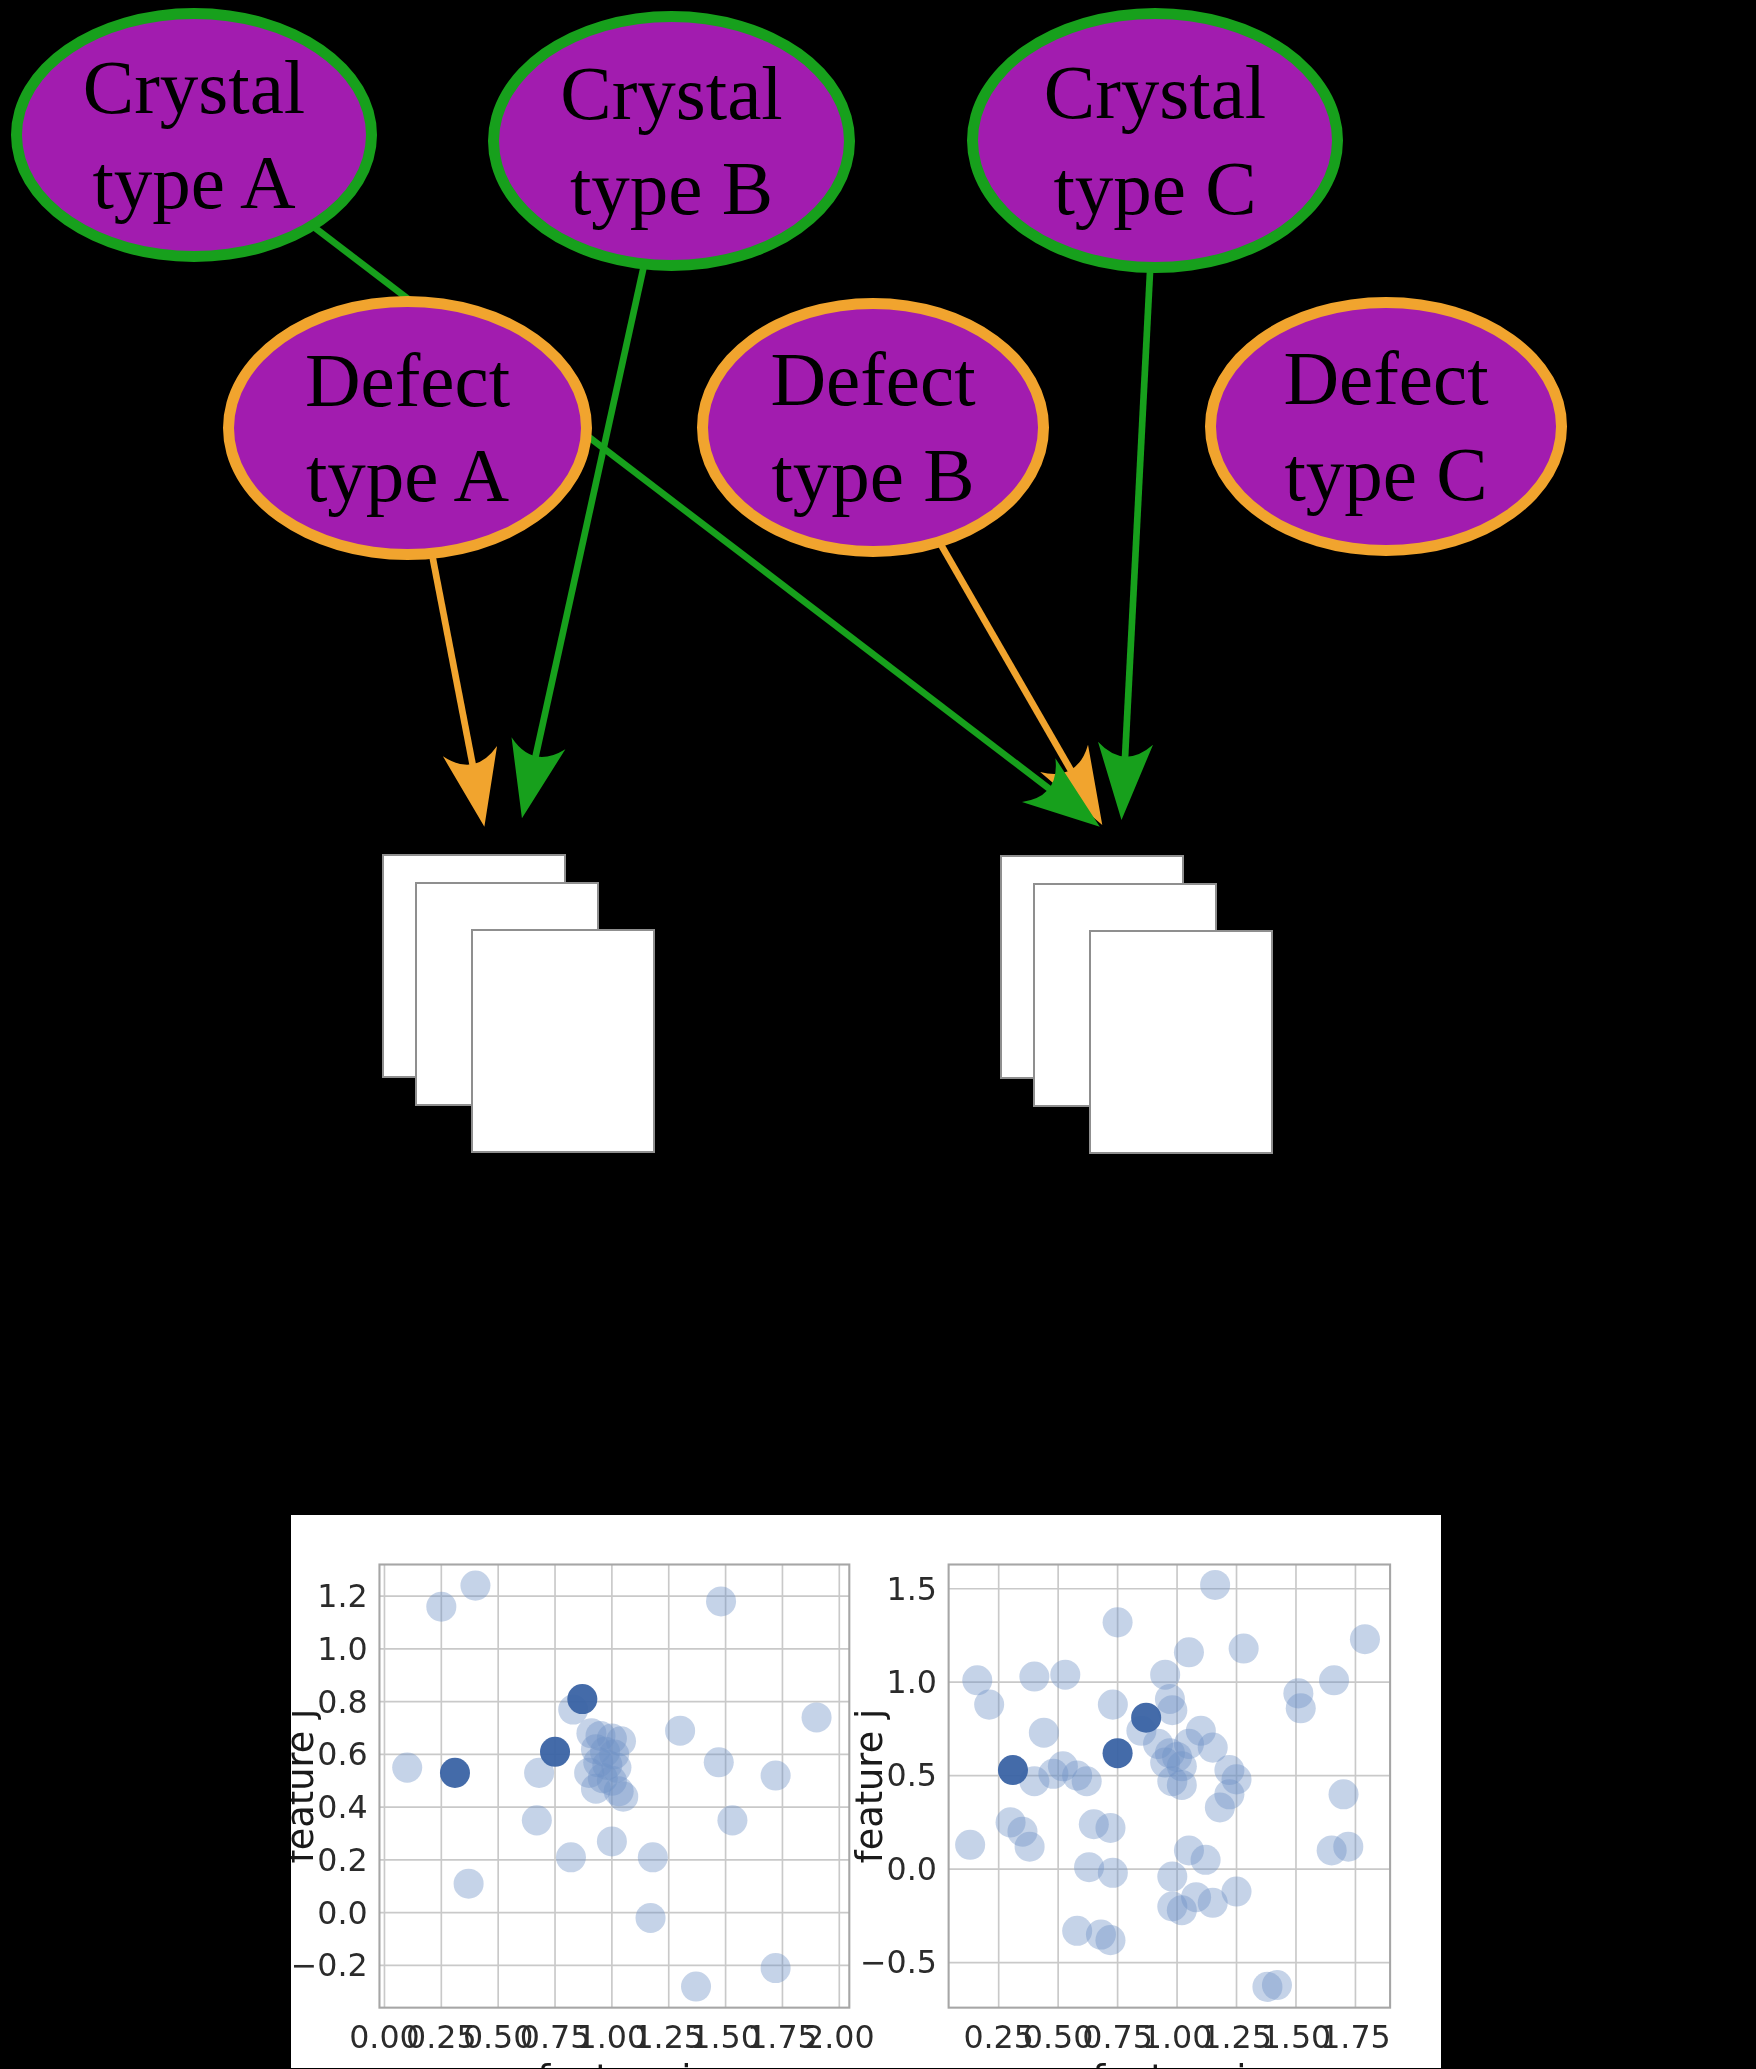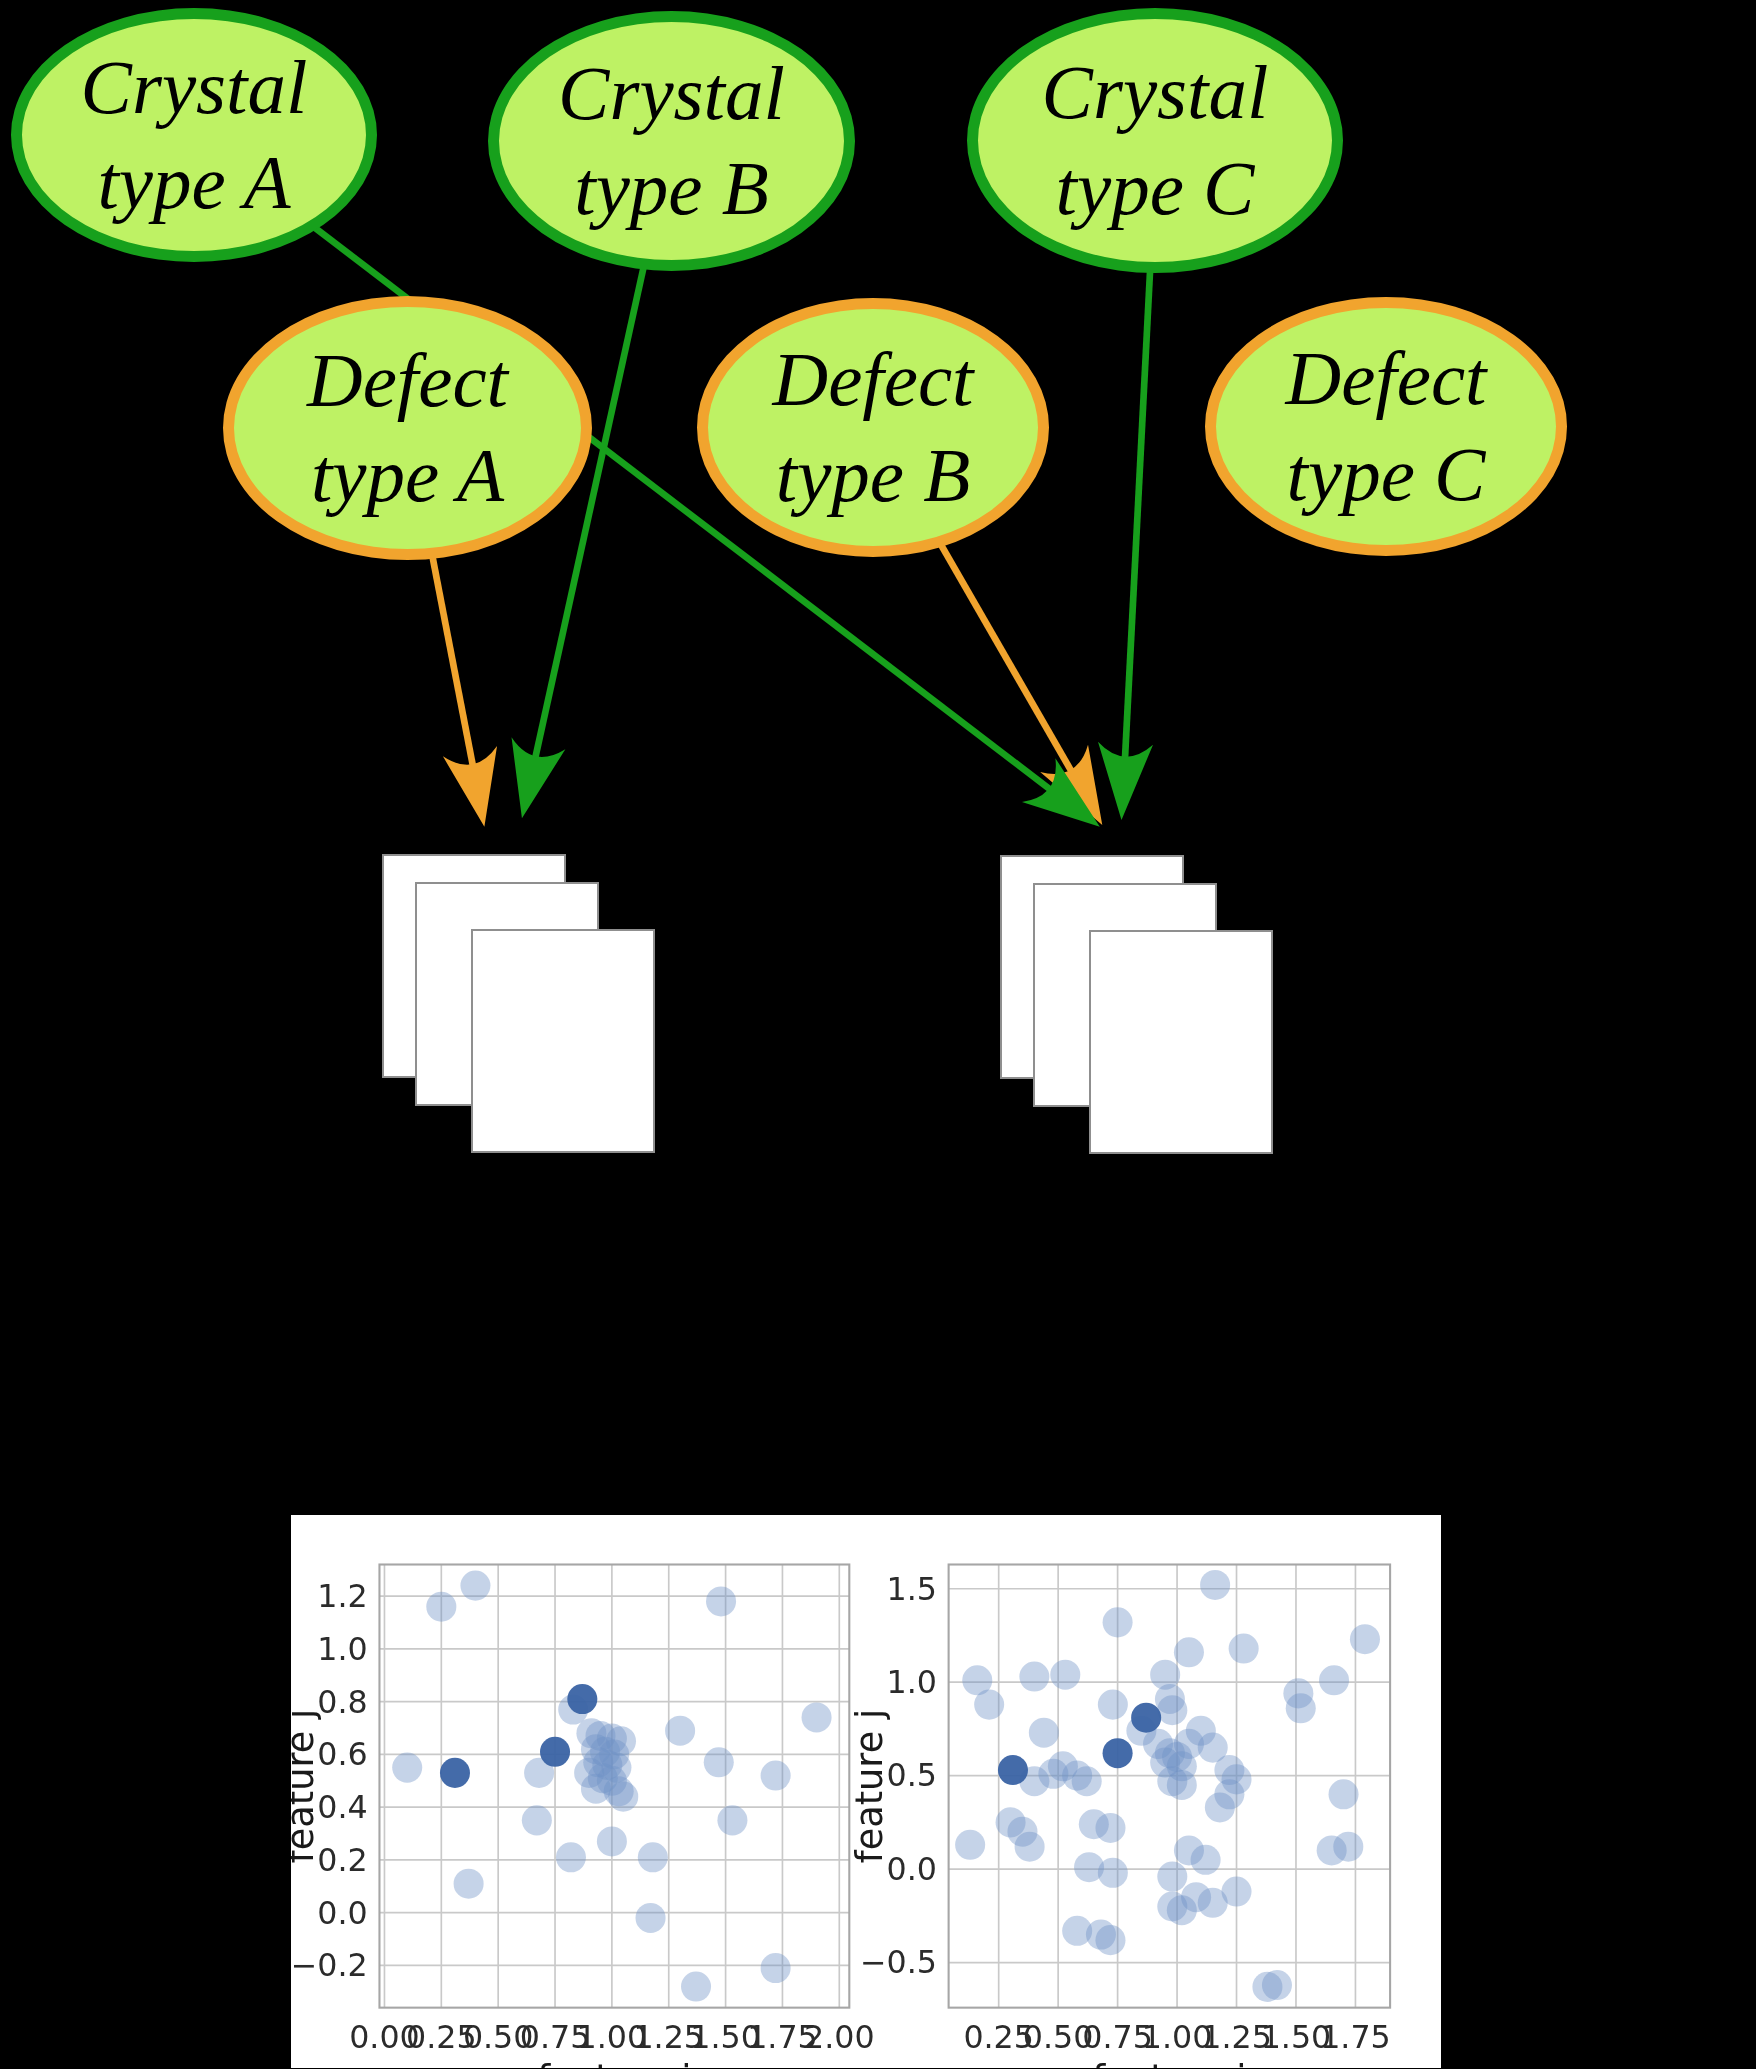--- a/index.html
+++ b/index.html
@@ -1,21 +1,21 @@
 <!DOCTYPE html>
 <html style="font-size:13.4px"><head>
 <meta charset="utf-8">
 <style>
   html,body{margin:0;padding:0;background:#000;}
   #canvas{position:relative;width:1757px;height:2070px;background:#000;overflow:hidden;
           font-family:"Liberation Serif", serif;}
   #arrow-layer{position:absolute;left:0;top:0;z-index:1;}
-  .node{position:absolute;z-index:2;background:#bef264;border-radius:50%;box-sizing:border-box;
+  .node{position:absolute;z-index:2;background:#a21caf;border-radius:50%;box-sizing:border-box;
         display:flex;flex-direction:column;align-items:center;justify-content:center;
-        text-align:right;color:#000;font-size:77px;line-height:1.24;font-style:italic;}
+        text-align:right;color:#000;font-size:77px;line-height:1.24;}
   .node.crystal{border:11.7px solid #17a01c;}
   .node.defect{border:11.7px solid #f1a42e;}
   .stack{position:absolute;z-index:2;}
   .page{position:absolute;width:184px;height:224px;background:#fff;border:2.5px solid #8f8f8f;box-sizing:border-box;}
   #panel{position:absolute;left:291px;top:1515px;width:1150px;height:553px;background:#fff;z-index:2;}
   #plots-svg{display:block;}
   .tick-label{font-family:"DejaVu Sans", sans-serif;font-size:38px;fill:#2b2b2b;}
   .axis-label{font-family:"DejaVu Sans", sans-serif;font-size:44px;fill:#1a1a1a;}
 </style>
 </head>

